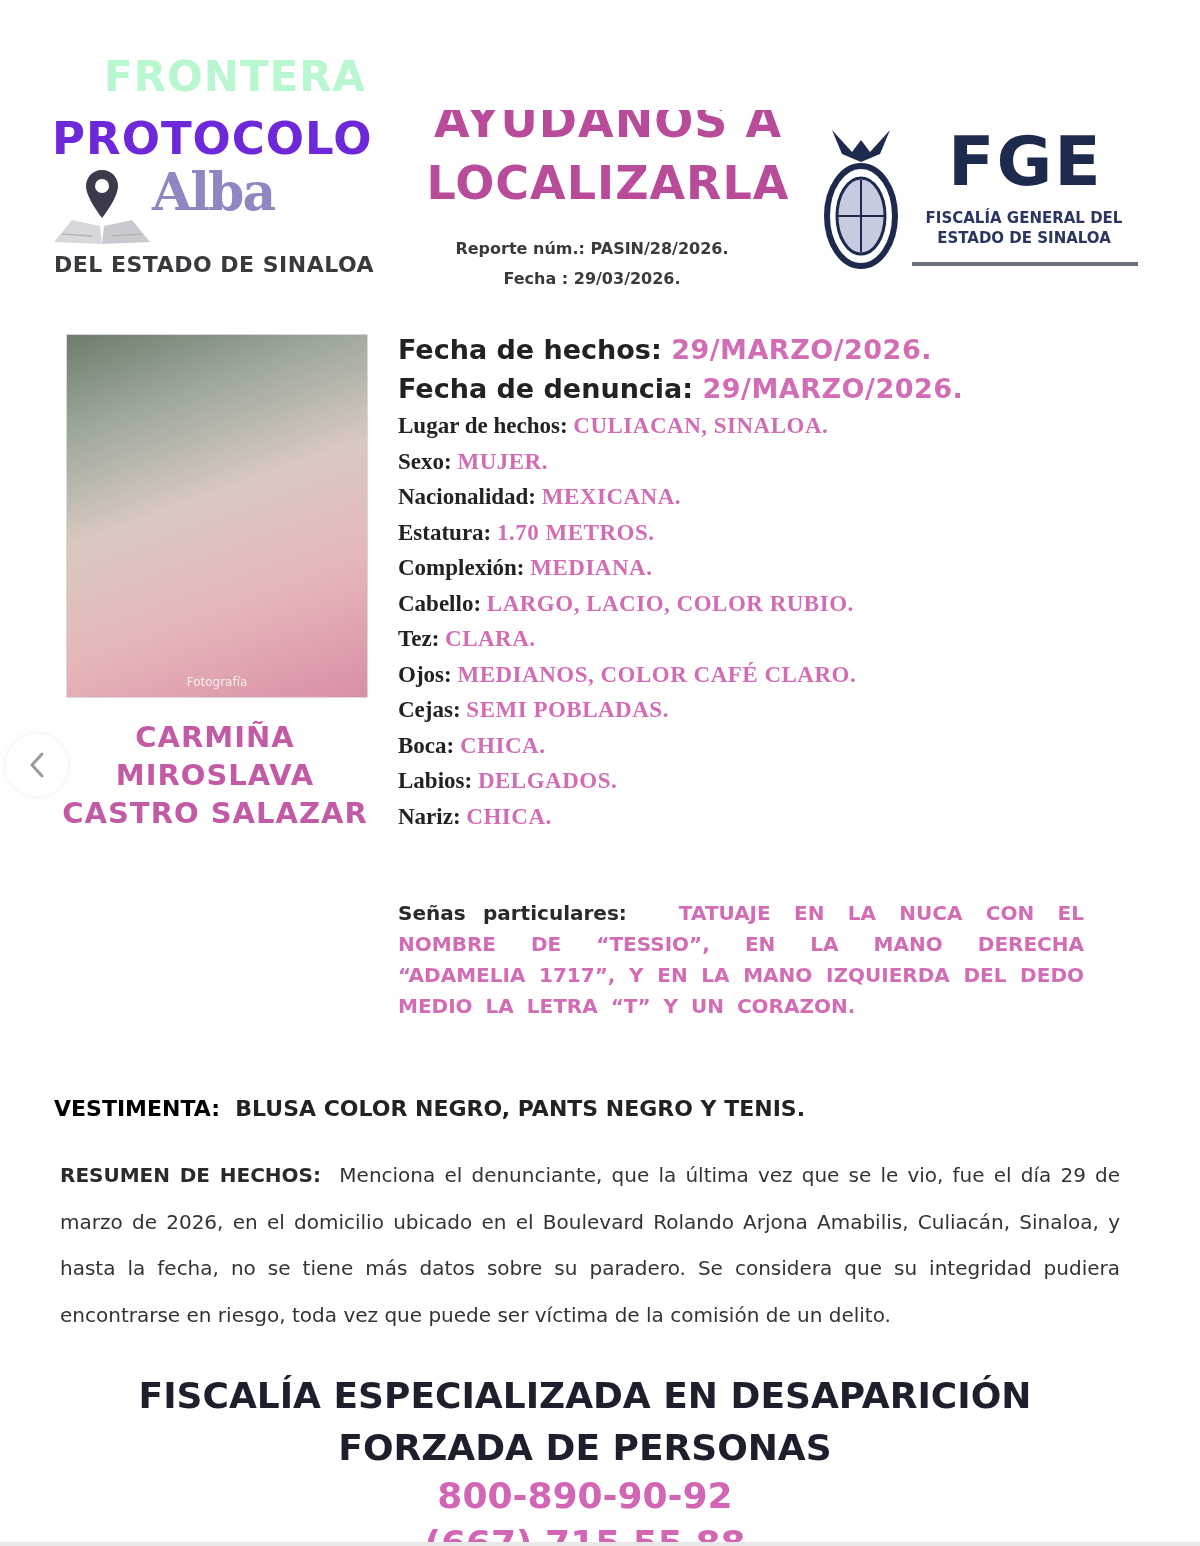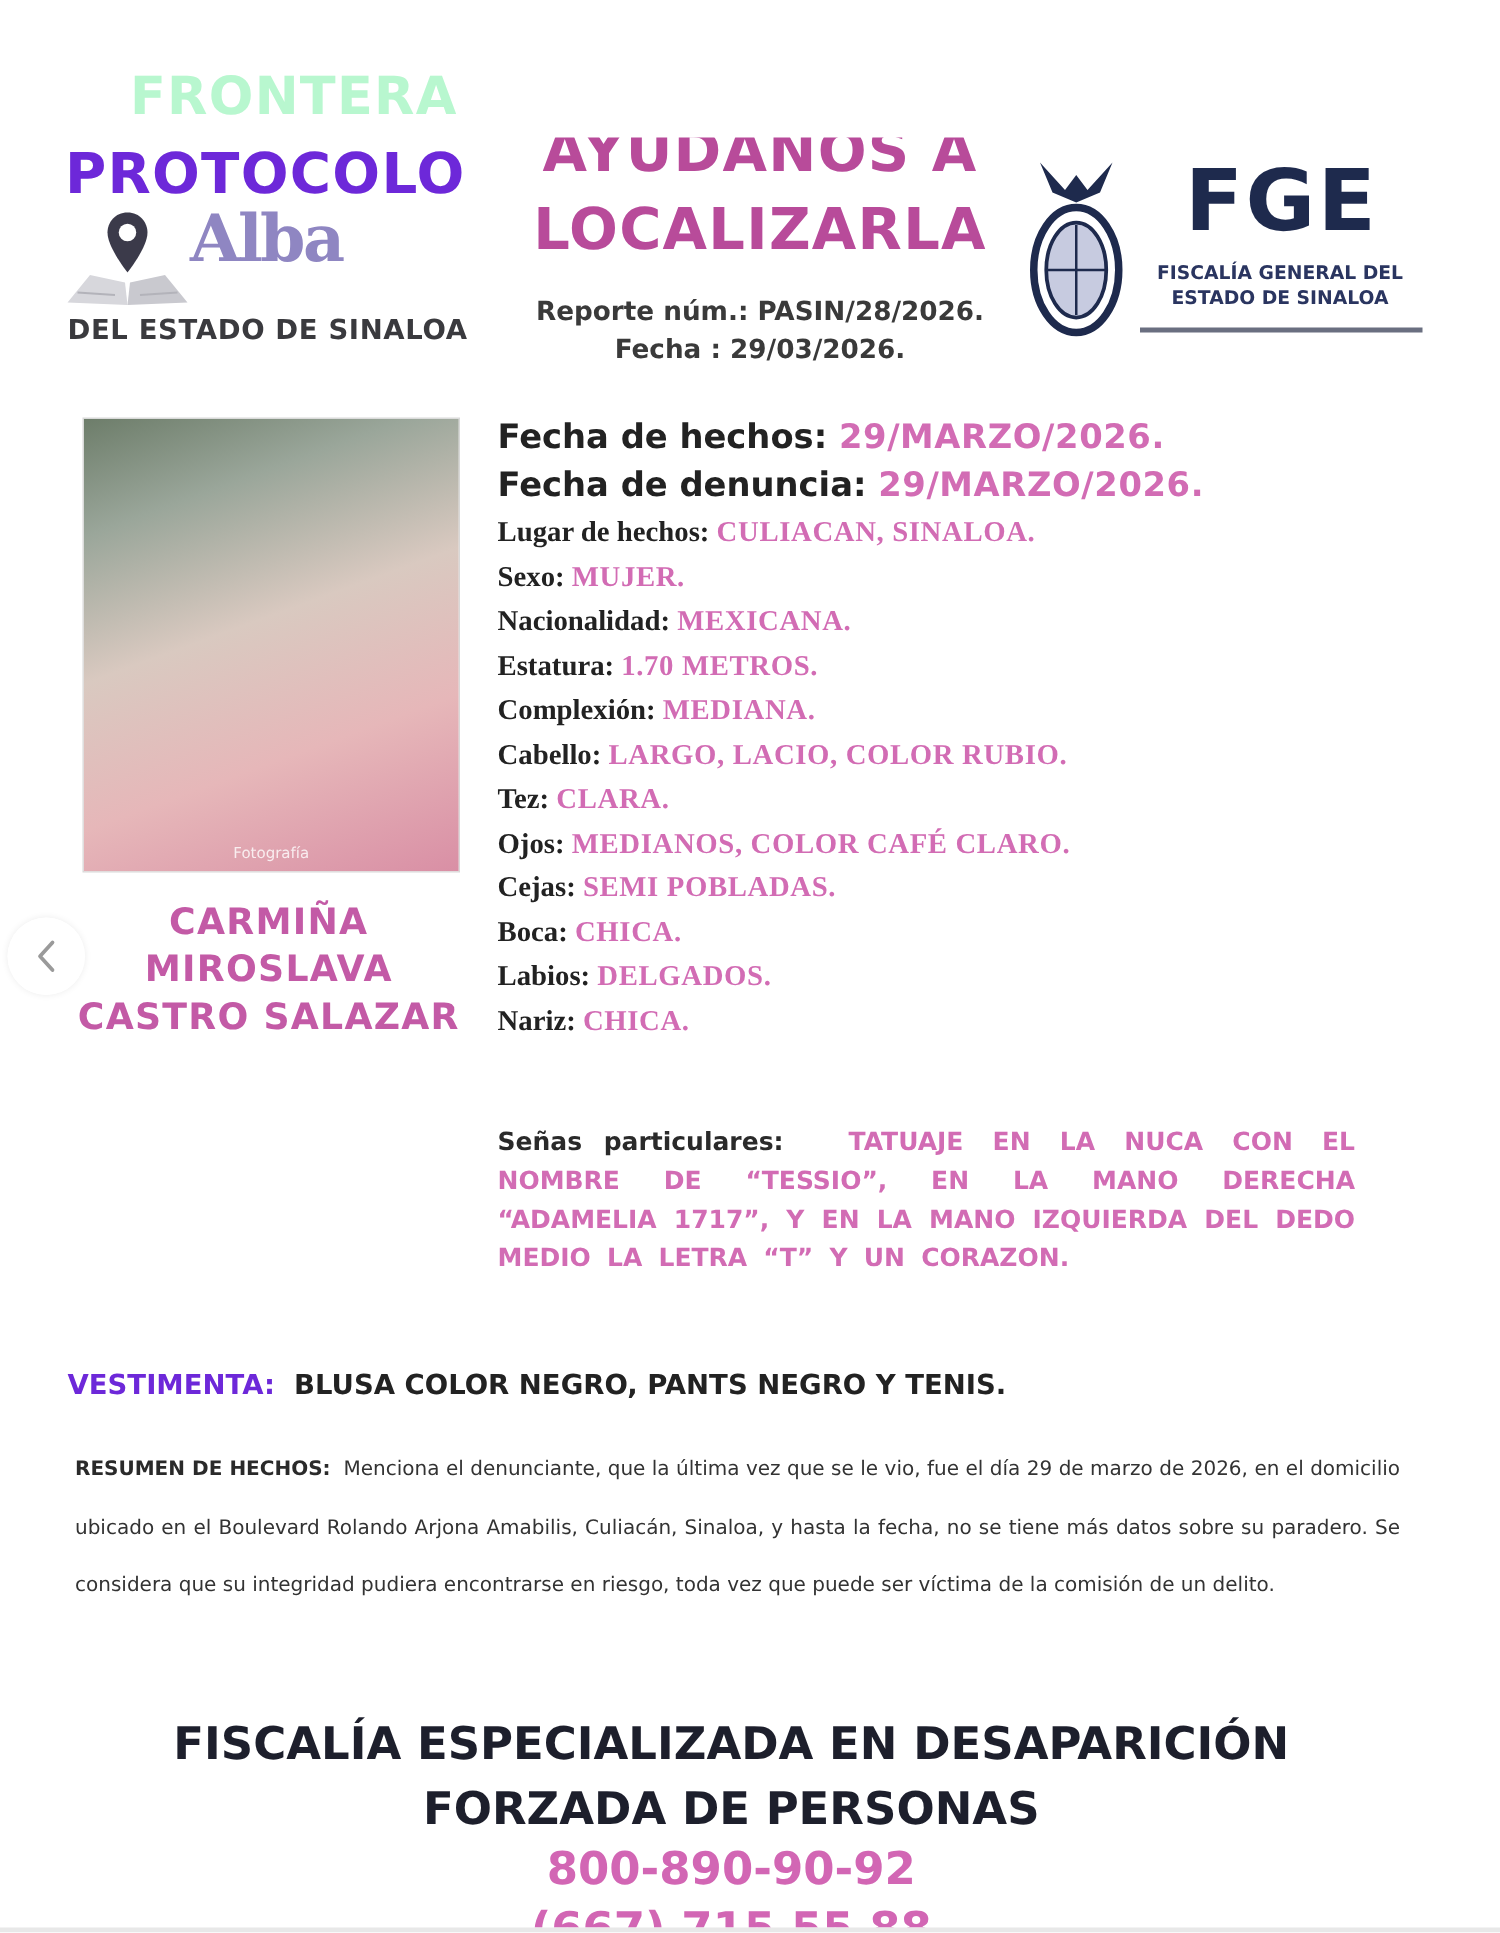--- a/index.html
+++ b/index.html
@@ -19,21 +19,21 @@
     .alba-protocolo { position: absolute; left: 0; top: 0; font-size: 45px; font-weight: bold; color: #6d28d9; letter-spacing: 1px; }
     .alba-word { position: absolute; left: 100px; top: 54px; font-family: "DejaVu Serif", serif; font-size: 52px; color: #8f86c2; font-weight: bold; letter-spacing: -2px; line-height: 1; }
     .alba-pin { position: absolute; left: 30px; top: 56px; width: 40px; height: 58px; }
     .alba-map { position: absolute; left: 0; top: 100px; width: 100px; height: 34px; }
     .alba-estado { position: absolute; left: 2px; top: 140px; font-size: 22px; font-weight: bold; color: #3a3a3e; letter-spacing: 0.5px; }
 
     
     .help-title { left: 408px; top: 110px; width: 400px; text-align: center; color: #b84b9a; font-weight: bold; font-size: 46px; line-height: 62px; letter-spacing: 1px; }
     .help-title .clip { display: block; height: 42px; overflow: hidden; }
     .help-title .clip span { display: block; margin-top: -20px; }
-    .report-lines { left: 408px; top: 234px; width: 400px; text-align: center; font-size: 21px; font-weight: bold; color: #3a3a3a; line-height: 30px; }
+    .report-lines { left: 392px; top: 234px; width: 400px; text-align: center; font-size: 16px; font-weight: bold; color: #3a3a3a; line-height: 30px; }
 
     
     .fge-seal { left: 822px; top: 122px; width: 78px; height: 148px; }
     .fge-letters { left: 948px; top: 128px; font-size: 68px; font-weight: bold; color: #1e2a4d; letter-spacing: 2px; line-height: 1; }
     .fge-sub { left: 908px; top: 208px; width: 232px; text-align: center; font-size: 15px; font-weight: bold; color: #2a3560; line-height: 20px; }
     .fge-rule { left: 912px; top: 262px; width: 226px; height: 4px; background: #6a6f80; }
 
     
     .photo {
       left: 66px; top: 334px; width: 302px; height: 364px;
@@ -59,25 +59,25 @@
     .detail-row.big { font-size: 27px; line-height: 39px; }
     .detail-row.sm { font-size: 23px; line-height: 35.5px; font-family: Liberation Serif, serif; }
 
     
     .senas { left: 398px; top: 898px; width: 686px; font-size: 20px; font-weight: bold; line-height: 31px; text-align: justify; text-align-last: left; }
     .senas .lbl { color: #2a2a2a; }
     .senas .val { color: #d26cb4; word-spacing: 6px; }
 
     
     .vestimenta { left: 54px; top: 1096px; font-size: 22px; font-weight: bold; white-space: nowrap; }
-    .vestimenta .lbl { color: #6d28d9; }
+    .vestimenta .lbl { color: #000000; }
     .vestimenta .val { color: #222; }
 
     
-    .resumen { left: 60px; top: 1152px; width: 1060px; font-size: 16px; line-height: 46.5px; color: #333; text-align: justify; text-align-last: left; }
+    .resumen { left: 60px; top: 1152px; width: 1060px; font-size: 20px; line-height: 46.5px; color: #333; text-align: justify; text-align-last: left; }
     .resumen .lbl { font-weight: bold; color: #2a2a2a; }
 
     
     .footer-title { left: 100px; top: 1370px; width: 970px; text-align: center; font-size: 36px; font-weight: bold; color: #1d1f2c; line-height: 52px; }
     .footer-phone1 { left: 100px; top: 1474px; width: 970px; text-align: center; font-size: 36px; font-weight: bold; color: #d266b4; line-height: 44px; }
     .footer-phone2-clip { left: 100px; top: 1522px; width: 970px; height: 20px; overflow: hidden; }
     .footer-phone2 { text-align: center; font-size: 36px; font-weight: bold; color: #d266b4; line-height: 44px; }
     .bottom-bar { left: 0; top: 1542px; width: 1200px; height: 4px; background: #e8e8e8; }
   </style>
 </head>

